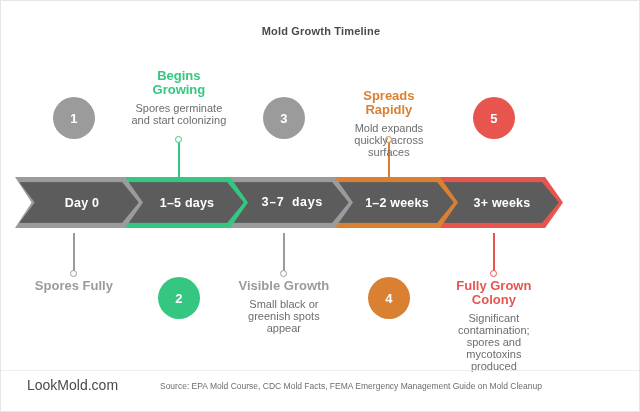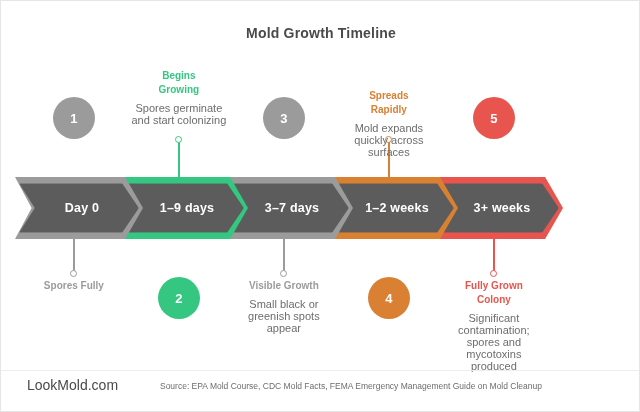--- a/index.html
+++ b/index.html
@@ -15,29 +15,29 @@
     box-sizing:border-box;
     border:1px solid #e6e6e6;
     background:#ffffff;
     overflow:hidden;
   }
 
   
   #title{
     position:absolute;left:0;top:24px;width:640px;
     text-align:center;
-    font-size:14px;font-weight:bold;color:#4a4a4a;
+    font-size:11px;font-weight:bold;color:#4a4a4a;
     letter-spacing:.2px;
   }
 
   
   #band{
     position:absolute;left:0;top:176px;width:640px;height:62px;
   }
-  .chev-wrap{position:absolute;top:0;height:62px;}
+  .chev-wrap{position:absolute;top:0;height:51px;}
   .chev-outline,.chev-fill{
     position:absolute;left:0;top:0;width:100%;height:100%;
   }
   .chev-outline{
     clip-path:polygon(0% 0%, 86% 0%, 100% 50%, 86% 100%, 0% 100%, 13% 50%);
   }
   .chev-fill{
     background:#5c5c5c;
     clip-path:polygon(0% 0%, 86% 0%, 100% 50%, 86% 100%, 0% 100%, 13% 50%);
     transform:scale(.935,.80);
@@ -61,21 +61,21 @@
   
   .num-circle{
     position:absolute;width:42px;height:42px;border-radius:50%;
     display:flex;align-items:center;justify-content:center;
     color:#ffffff;font-size:13px;font-weight:bold;
   }
 
   
   .stage-text{position:absolute;text-align:center;}
   .stage-head{
-    font-size:10px;font-weight:bold;line-height:14px;
+    font-size:13px;font-weight:bold;line-height:14px;
     margin-bottom:5px;white-space:pre-line;
   }
   .stage-desc{
     font-size:11px;color:#6d6d6d;line-height:12px;white-space:pre-line;
   }
 
   
   #footer-rule{
     position:absolute;left:0;top:369px;width:640px;height:1px;background:#ededed;
   }
@@ -98,23 +98,23 @@
 
   <div id="band">
       <div class="chev-wrap" style="left: 14px; width: 128px; z-index: 10;">
         <div class="chev-outline" style="background: rgb(155, 155, 155);"></div>
         <div class="chev-fill" style="background: rgb(92, 92, 92);"></div>
         <div class="chev-label">Day 0</div>
       </div>
       <div class="chev-wrap" style="left: 119px; width: 128px; z-index: 9;">
         <div class="chev-outline" style="background: rgb(53, 199, 129);"></div>
         <div class="chev-fill" style="background: rgb(92, 92, 92);"></div>
-        <div class="chev-label">1–9 days</div>
+        <div class="chev-label">1–5 days</div>
       </div>
-      <div class="chev-wrap" style="left: 224px; width: 128px; z-index: 8;">
+      <div class="chev-wrap" style="left: 224px; width: 128px; z-index: 8; font-family: Liberation Mono, monospace;">
         <div class="chev-outline" style="background: rgb(155, 155, 155);"></div>
         <div class="chev-fill" style="background: rgb(92, 92, 92);"></div>
         <div class="chev-label">3–7 days</div>
       </div>
       <div class="chev-wrap" style="left: 329px; width: 128px; z-index: 7;">
         <div class="chev-outline" style="background: rgb(217, 128, 50);"></div>
         <div class="chev-fill" style="background: rgb(92, 92, 92);"></div>
         <div class="chev-label">1–2 weeks</div>
       </div>
       <div class="chev-wrap" style="left: 434px; width: 128px; z-index: 6;">

